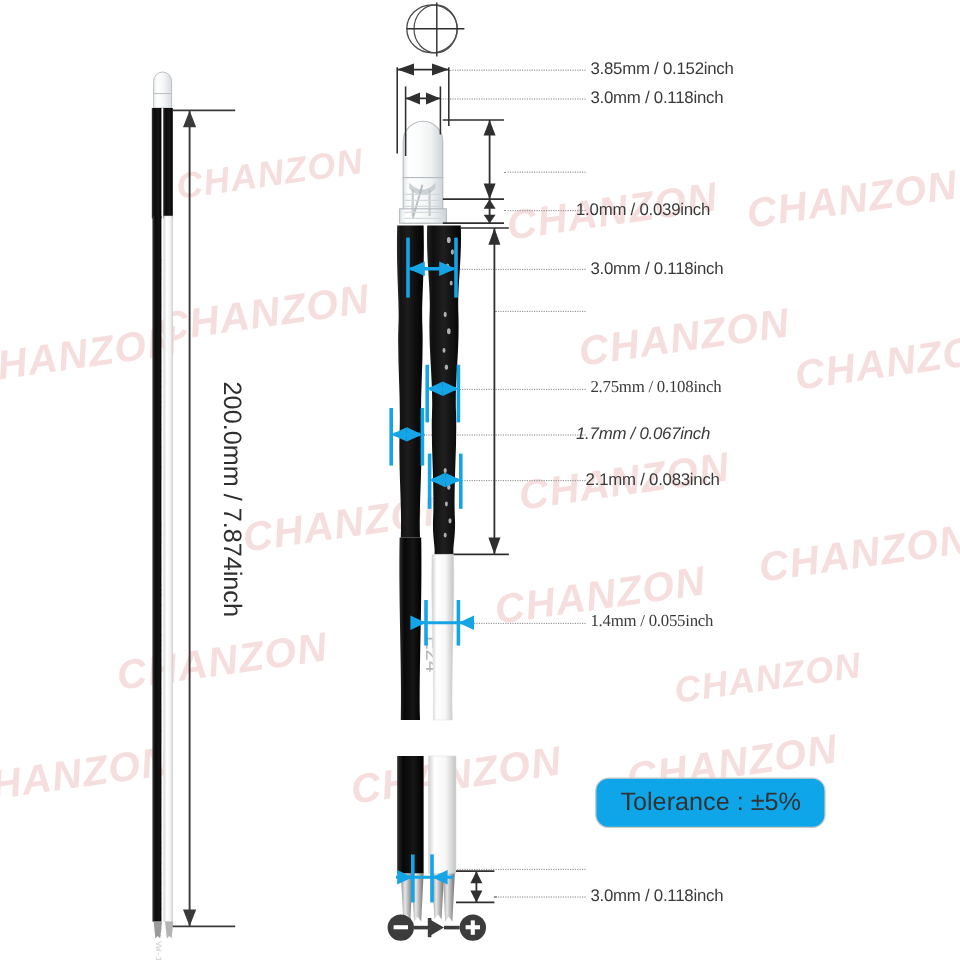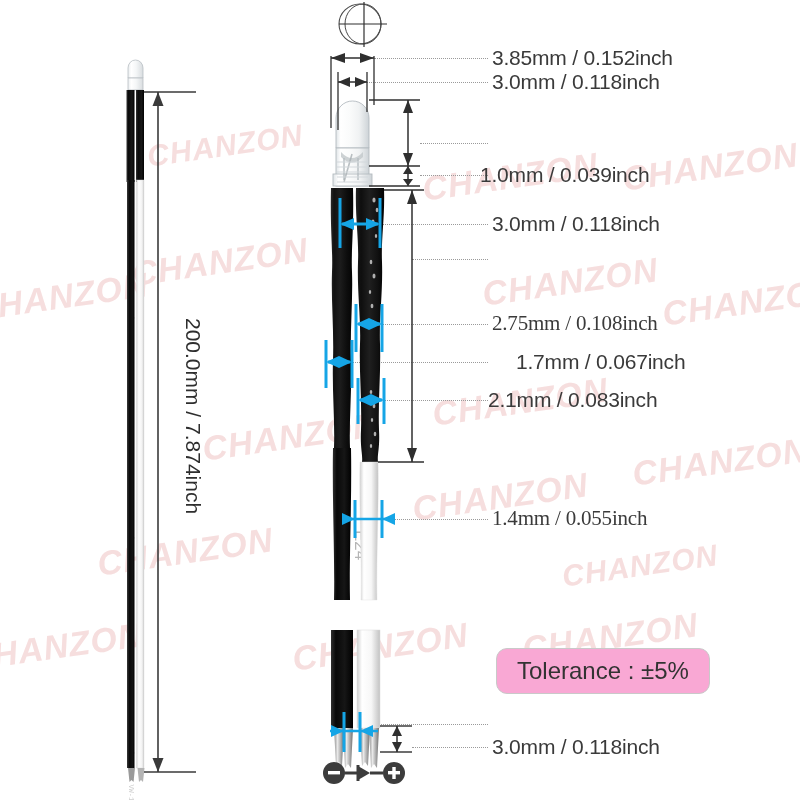--- a/index.html
+++ b/index.html
@@ -24,43 +24,43 @@
     white-space:nowrap;
     transform-origin:left top;
     user-select:none;
     pointer-events:none;
   }
 
   
   .dimlabel{
     position:absolute;
     color:#3a3a3a;
-    font-size:21px;
+    font-size:14px;
     line-height:19px;
     white-space:nowrap;
     letter-spacing:-0.2px;
   }
   
   .leader{
     position:absolute;
     height:0;
     border-top:1px dotted #9a9a9a;
   }
 
   
   svg.ovl{position:absolute;left:0;top:0;width:800px;height:800px;overflow:visible;}
 
   
   .tolbadge{
     position:absolute;
     border:1px solid #c9c9c9;
     border-radius:11px;
-    background:#f9a8d4;
+    background:#0ea5e9;
     color:#333333;
-    font-size:24px;
+    font-size:21px;
     padding:8px 20px;
     white-space:nowrap;
   }
 
   
   .rotlabel{
     position:absolute;
     color:#2e2e2e;
     font-size:21px;
     white-space:nowrap;
@@ -409,20 +409,20 @@
   <div class="leader" style="left:384px; top:400px; width:104px;"></div>
   <div class="leader" style="left:395px; top:519px; width:93px;"></div>
   <div class="leader" style="left:378px; top:724px; width:110px;"></div>
   <div class="leader" style="left:412px; top:747px; width:76px;"></div>
 
   <div class="dimlabel" style="left:492px; top:48px;">3.85mm / 0.152inch</div>
   <div class="dimlabel" style="left:492px; top:72px;">3.0mm / 0.118inch</div>
   <div class="dimlabel" style="left:480px; top:165px;text-align:right;">1.0mm / 0.039inch</div>
   <div class="dimlabel" style="left:492px; top:214px;">3.0mm / 0.118inch</div>
   <div class="dimlabel" style="left:492px; top:314px;font-family:Liberation Serif, serif;">2.75mm / 0.108inch</div>
-  <div class="dimlabel" style="left:516px; top:352px;">1.7mm / 0.067inch</div>
+  <div class="dimlabel" style="left:480px; top:352px;font-style:italic;">1.7mm / 0.067inch</div>
   <div class="dimlabel" style="left:488px; top:390px;">2.1mm / 0.083inch</div>
   <div class="dimlabel" style="left:492px; top:509px;font-family:Liberation Serif, serif;">1.4mm / 0.055inch</div>
   <div class="dimlabel" style="left:492px; top:737px;">3.0mm / 0.118inch</div>
 
   <div class="tolbadge" style="left:496px; top:648px;">Tolerance : ±5%</div>
 
 </div>
 
 </body></html>

